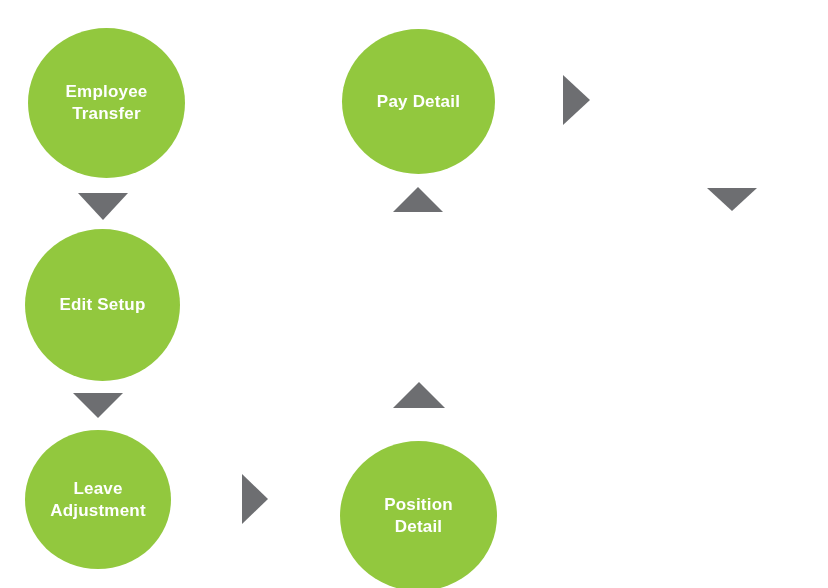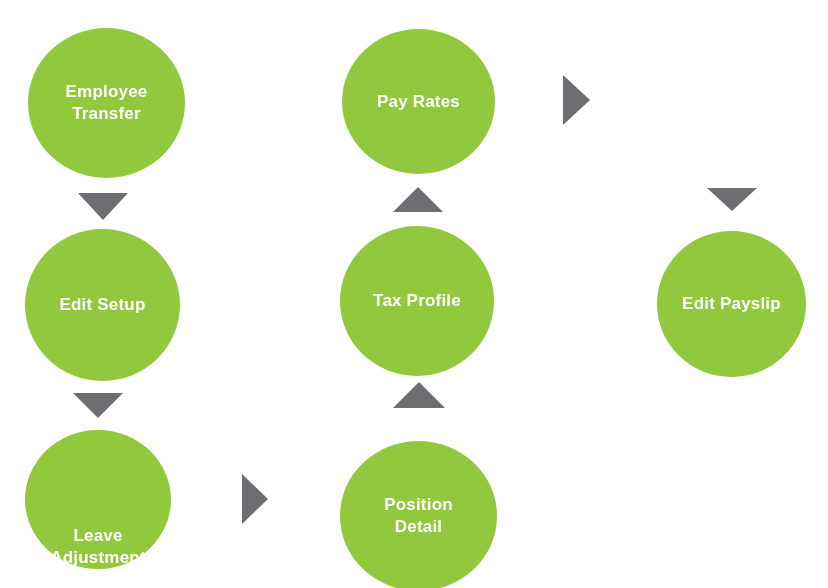--- a/index.html
+++ b/index.html
@@ -38,21 +38,21 @@
     color: var(--node-text);
     font-size: 17px;
     font-weight: 700;
     line-height: 22px;
     letter-spacing: 0.2px;
     white-space: pre-line;
   }
   
   .n1 { left: 28px;  top: 28px;  width: 157px; height: 150px; }
   .n2 { left: 25px;  top: 229px; width: 155px; height: 152px; }
-  .n3 { left: 25px;  top: 430px; width: 146px; height: 139px; align-items: flex-end; }
+  .n3 { left: 25px;  top: 430px; width: 146px; height: 139px; }
   .n4 { left: 340px; top: 441px; width: 157px; height: 150px; }
   .n5 { left: 340px; top: 226px; width: 154px; height: 150px; }
   .n6 { left: 342px; top: 29px;  width: 153px; height: 145px; }
   .n7 { left: 655px; top: 29px;  width: 158px; height: 149px; }
   .n8 { left: 657px; top: 231px; width: 149px; height: 146px; }
 
   .arrow { position: absolute; width: 0; height: 0; }
   .a1 { left: 78px;  top: 193px; border-left: 25px solid transparent; border-right: 25px solid transparent; border-top: 27px solid var(--arrow); }
   .a2 { left: 73px;  top: 393px; border-left: 25px solid transparent; border-right: 25px solid transparent; border-top: 25px solid var(--arrow); }
   .a3 { left: 242px; top: 474px; border-top: 25px solid transparent; border-bottom: 25px solid transparent; border-left: 26px solid var(--arrow); }
@@ -86,32 +86,26 @@
 
   <div class="arrow a3"></div>
 
   <div class="node n4">
     <span class="node-label">Position
 Detail</span>
   </div>
 
   <div class="arrow a4"></div>
 
-  <div class="node n5">
-    <span class="node-label">Tax Profile</span>
-  </div>
 
   <div class="arrow a5"></div>
 
   <div class="node n6">
-    <span class="node-label">Pay Rates</span>
+    <span class="node-label">Pay Detail</span>
   </div>
 
   <div class="arrow a6"></div>
 
 
   <div class="arrow a7"></div>
 
-  <div class="node n8">
-    <span class="node-label">Edit Payslip</span>
-  </div>
 
 </div>
 
 </body></html>

